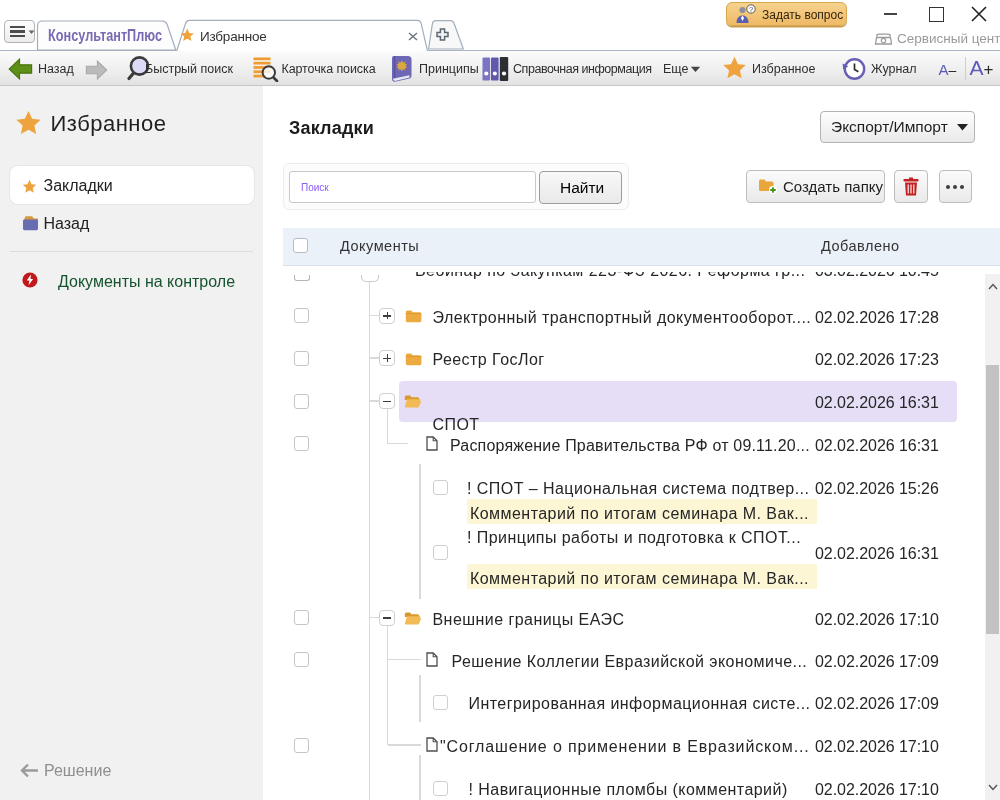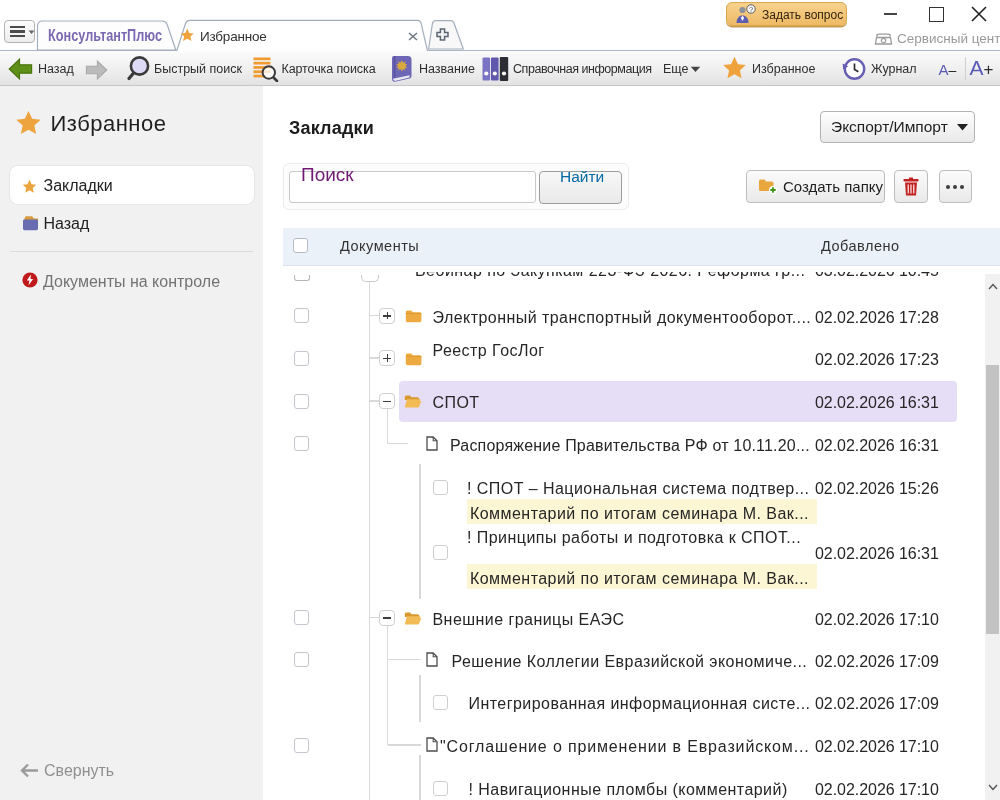--- a/index.html
+++ b/index.html
@@ -77,21 +77,21 @@
   </svg>
 <div class="lbl" style="left:38px;top:62px">Назад</div>
 <svg class="abs" style="left:85px;top:59.5px" width="23" height="20" viewBox="0 0 25 22">
     <path d="M13.5 1.2 V6.8 H1.4 V15.2 H13.5 V20.8 L23.8 11 Z" fill="#bbb" stroke="#a9a9a9" stroke-width="1.2"></path>
   </svg>
 
 <svg class="abs" style="left:127px;top:55px" width="27" height="27" viewBox="0 0 27 27">
   <line x1="6.2" y1="18.5" x2="2" y2="23.5" stroke="#3a3a3a" stroke-width="3.2" stroke-linecap="round"></line>
   <circle cx="12.5" cy="11" r="8.6" fill="#dcdaf4" stroke="#3a3a3a" stroke-width="2.6"></circle>
 </svg>
-<div class="lbl" style="left:154px;top:62px">Быстрый поиск</div>
+<div class="lbl" style="left:145px;top:62px">Быстрый поиск</div>
 
 <svg class="abs" style="left:253px;top:55.5px" width="26" height="26" viewBox="0 0 26 26">
   <g fill="#f09a30">
       <rect x="0.5" y="1.5" width="17" height="2.7"></rect>
       <rect x="0.5" y="5.8" width="17" height="2.7"></rect>
       <rect x="0.5" y="10.1" width="17" height="2.7"></rect>
       <rect x="0.5" y="14.4" width="17" height="2.7"></rect>
       <rect x="0.5" y="18.7" width="12" height="2.7"></rect>
     </g>
   <line x1="20.5" y1="21.5" x2="24" y2="25" stroke="#3a3a3a" stroke-width="2.6" stroke-linecap="round"></line>
@@ -100,21 +100,21 @@
 <div class="lbl" style="left:281.5px;top:62px;letter-spacing:-0.1px">Карточка поиска</div>
 
 <svg class="abs" style="left:389px;top:55px" width="25" height="28" viewBox="0 0 25 28">
   <path d="M3 3 Q3 1 5 1 H19 Q22.5 1 22.5 4.5 V21 Q22.5 23 20.5 23.5 L7 26.6 Q3 27.3 3 23.5 Z" fill="#6d67b6"></path>
   <path d="M3.8 23.8 L20.5 20.2 V22.6 L7 25.8 Q4.5 26.3 3.8 23.8" fill="#e8e8f0"></path>
   <path d="M5.5 1 V22.8" stroke="#57519f" stroke-width="1.4"></path>
   <g fill="#d9a940">
       <path d="M12.8 5.5 l1.5 2.2 2.2-1.5 -0.6 2.6 2.4 .4 -1.9 1.7 1.9 1.7 -2.4 .4 .6 2.6 -2.2-1.5 -1.5 2.2 -1.5-2.2 -2.2 1.5 .6-2.6 -2.4-.4 1.9-1.7 -1.9-1.7 2.4-.4 -.6-2.6 2.2 1.5 z"></path>
     </g>
 </svg>
-<div class="lbl" style="left:419px;top:62px">Название</div>
+<div class="lbl" style="left:419px;top:62px">Принципы</div>
 
 <svg class="abs" style="left:482px;top:56px" width="27" height="26" viewBox="0 0 27 26">
   <rect x="0.5" y="1.5" width="7.6" height="23" rx="1" fill="#7b74c4"></rect>
   <rect x="9" y="1.5" width="7.6" height="23" rx="1" fill="#5f58ac"></rect>
   <rect x="17.8" y="1" width="8.4" height="24" rx="1" fill="#2d2d34"></rect>
   <circle cx="4.3" cy="17.5" r="2.1" fill="#fff"></circle>
   <circle cx="12.8" cy="17.5" r="2.1" fill="#fff"></circle>
   <circle cx="22" cy="17.5" r="2.1" fill="#fff"></circle>
 </svg>
 <div class="lbl" style="left:513px;top:62px;letter-spacing:-0.45px">Справочная информация</div>
@@ -157,40 +157,40 @@
   <rect x="1" y="4.6" width="15" height="10.6" rx="1.4" fill="#686cb1"></rect>
 </svg>
 <div class="abs" style="left:43.5px;top:215px;font-size:16px;color:#222">Назад</div>
 
 <div class="abs" style="left:10px;top:250.5px;width:243px;height:1px;background:#dcdcdc"></div>
 
 <svg class="abs" style="left:21.5px;top:272px" width="16" height="16" viewBox="0 0 16 16">
   <circle cx="8" cy="8" r="7.6" fill="#c0191c"></circle>
   <path d="M8.9 2.6 L4.8 8.6 H7.4 L6.6 13.2 L11.1 7 H8.5 Z" fill="#fff"></path>
 </svg>
-<div class="abs" style="left:43px;top:273px;font-size:16px;color:#737373">Документы на контроле</div>
+<div class="abs" style="left:58px;top:273px;font-size:16px;color:#14532d">Документы на контроле</div>
 
 <svg class="abs" style="left:20px;top:763px" width="19" height="15" viewBox="0 0 19 15">
     <path d="M8 1.5 L2 7.5 L8 13.5 M2.5 7.5 H18" stroke="#9b9b9b" stroke-width="2.4" fill="none"></path>
   </svg>
-<div class="abs" style="left:44px;top:762px;font-size:16px;color:#8f8f8f">Свернуть</div>
+<div class="abs" style="left:44px;top:762px;font-size:16px;color:#8f8f8f">Решение</div>
 
 <div class="abs" style="left:289px;top:118px;font-size:18px;font-weight:bold;color:#1c1c1c;letter-spacing:0.2px">Закладки</div>
 
 <div class="abs" style="left:820px;top:111px;width:155px;height:32px;border:1px solid #b3b3b3;border-radius:4px;background:linear-gradient(#fefefe,#e9e9e9)"></div>
 <div class="abs" style="left:831px;top:118px;font-size:15.5px;color:#1e1e1e">Экспорт/Импорт</div>
 <svg class="abs" style="left:956px;top:123px" width="13" height="9">
     <path d="M1 1 L6.5 7.5 L12 1 Z" fill="#222"></path>
   </svg>
 
 <div class="abs" style="left:283px;top:163px;width:346px;height:47px;border:1px solid #ececec;border-radius:6px;background:#fcfcfc"></div>
 <div class="abs" style="left:288.5px;top:171px;width:247px;height:31.5px;border:1px solid #c9c9c9;border-radius:3px;background:#fff"></div>
-<div class="abs" style="left:301px;top:164px;font-size:19px;color:#701a75">Поиск</div>
+<div class="abs" style="left:301px;top:182px;font-size:10px;color:#8b5cf6">Поиск</div>
 <div class="abs" style="left:538.5px;top:170.5px;width:83.5px;height:33px;border:1.3px solid #9d9d9d;border-radius:4px;background:linear-gradient(#f8f8f8,#e9e9e9)"></div>
-<div class="abs" style="left:560px;top:168px;font-size:15.5px;color:#0369a1">Найти</div>
+<div class="abs" style="left:560px;top:179px;font-size:15.5px;color:#000000">Найти</div>
 
 <div class="abs" style="left:746px;top:170px;width:139px;height:33px;border:1px solid #bdbdbd;border-radius:4px;background:linear-gradient(#fbfbfb,#e9e9e9)"></div>
 <svg class="abs" style="left:758px;top:178px" width="20" height="17" viewBox="0 0 20 17">
   <path d="M1 3 Q1 1.5 2.5 1.5 H6.5 L8 3.4 H14 Q15.5 3.4 15.5 4.9 V11.5 Q15.5 13 14 13 H2.5 Q1 13 1 11.5 Z" fill="#e9a63d"></path>
   <circle cx="15" cy="12" r="4" fill="#fff"></circle>
   <path d="M15 9.3 V14.7 M12.3 12 H17.7" stroke="#3f9415" stroke-width="1.8"></path>
 </svg>
 <div class="abs" style="left:783px;top:178px;font-size:15px;color:#1e1e1e">Создать папку</div>
 
 <div class="abs" style="left:894px;top:170px;width:34px;height:33px;border:1px solid #bdbdbd;border-radius:4px;background:linear-gradient(#fbfbfb,#e9e9e9)"></div>
@@ -251,40 +251,40 @@
 
 <div class="cb" style="left:294px;top:350.5px"></div>
 <div class="exp" style="left:379px;top:350px">
     <i></i>
     <b></b>
   </div>
 <svg class="abs" style="left:405px;top:351.5px" width="17" height="14" viewBox="0 0 17 14">
     <path d="M0.8 3 Q0.8 1.4 2.4 1.4 H6.3 L7.8 3.3 H14.8 Q16.4 3.3 16.4 4.9 V11.6 Q16.4 13.2 14.8 13.2 H2.4 Q0.8 13.2 0.8 11.6 Z" fill="#edaa41"></path>
     <path d="M0.8 4.6 H16.4" stroke="#dd9a2e" stroke-width="1"></path>
   </svg>
-<div class="rowt" style="left:432.5px;top:342px">Реестр ГосЛог</div>
+<div class="rowt" style="left:432.5px;top:351.0px">Реестр ГосЛог</div>
 <div class="date" style="top:351.0px">02.02.2026 17:23</div>
 
 <div class="cb" style="left:294px;top:393.5px"></div>
 <div class="exp" style="left:379px;top:393px">
     <i></i>
   </div>
 <svg class="abs" style="left:404px;top:394px" width="18" height="14" viewBox="0 0 18 14">
   <path d="M0.8 3 Q0.8 1.4 2.4 1.4 H6 L7.5 3.3 H13.6 Q15.2 3.3 15.2 4.9 V6 H0.8 Z" fill="#d8992e"></path>
   <path d="M0.8 12.8 L3 5.2 H16.6 L15.8 7 H17.4 L15 12.8 Q14.7 13.4 13.9 13.4 H1.6 Q0.8 13.4 0.8 12.8" fill="#f2bb55"></path>
 </svg>
-<div class="rowt" style="left:432.5px;top:394.0px">СПОТ</div>
+<div class="rowt" style="left:432.5px;top:416px">СПОТ</div>
 <div class="date" style="top:394.0px">02.02.2026 16:31</div>
 
 <div class="cb" style="left:294px;top:436px"></div>
 <svg class="abs" style="left:425.5px;top:435.5px" width="12" height="15" viewBox="0 0 12 15">
     <path d="M1 1 H7.2 L11 4.8 V14 H1 Z" fill="#fff" stroke="#4e4e4e" stroke-width="1.3"></path>
     <path d="M7.2 1 V4.8 H11" fill="none" stroke="#4e4e4e" stroke-width="1.1"></path>
   </svg>
-<div class="rowt" style="left:450px;top:436.5px;letter-spacing:0.19px">Распоряжение Правительства РФ от 10.11.20...</div>
+<div class="rowt" style="left:450px;top:436.5px;letter-spacing:0.19px">Распоряжение Правительства РФ от 09.11.20...</div>
 <div class="date" style="top:436.5px">02.02.2026 16:31</div>
 
 <div class="cb" style="left:433px;top:479.5px;border-color:#cfcfcf"></div>
 <div class="rowt" style="left:467px;top:480.0px">! СПОТ – Национальная система подтвер...</div>
 <div class="date" style="top:480.0px">02.02.2026 15:26</div>
 <div class="rowt" style="left:470px;top:504.5px">Комментарий по итогам семинара М. Вак...</div>
 
 <div class="cb" style="left:433px;top:544.5px;border-color:#cfcfcf"></div>
 <div class="rowt" style="left:467px;top:529px">! Принципы работы и подготовка к СПОТ...</div>
 <div class="date" style="top:545.0px">02.02.2026 16:31</div>

